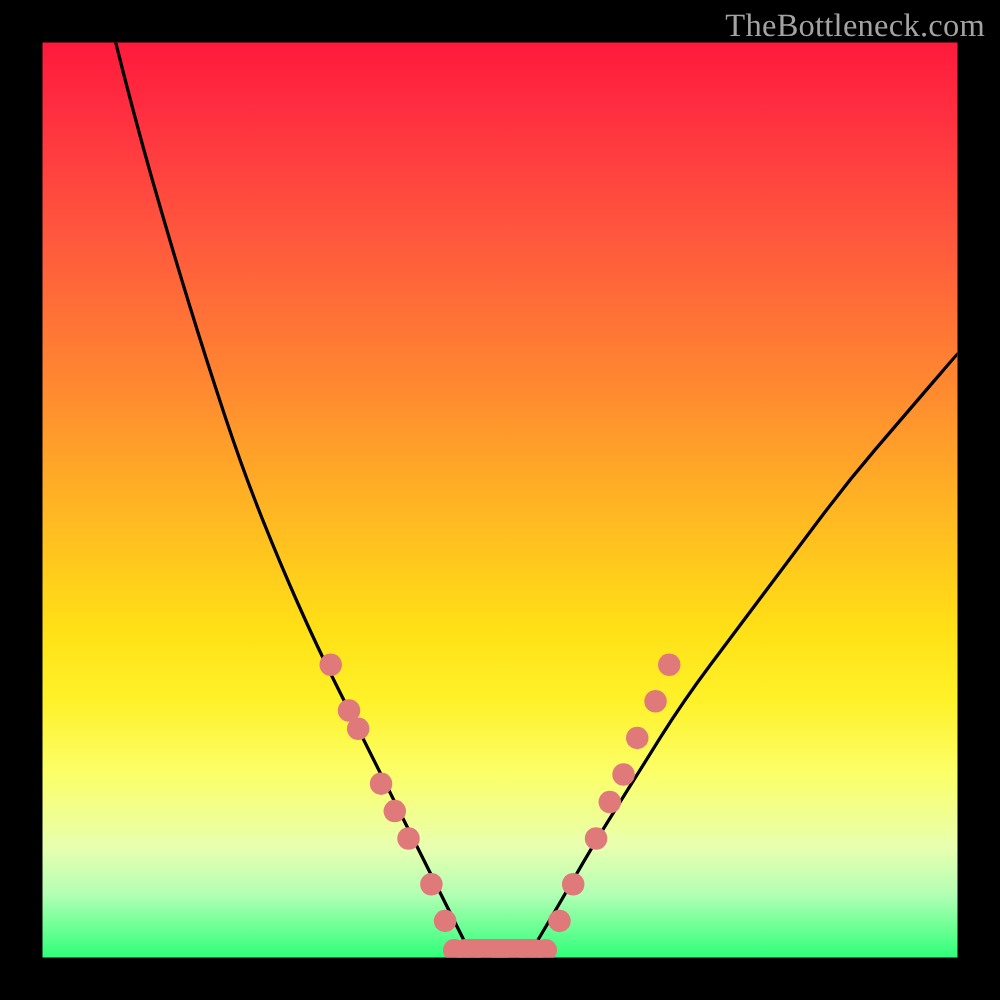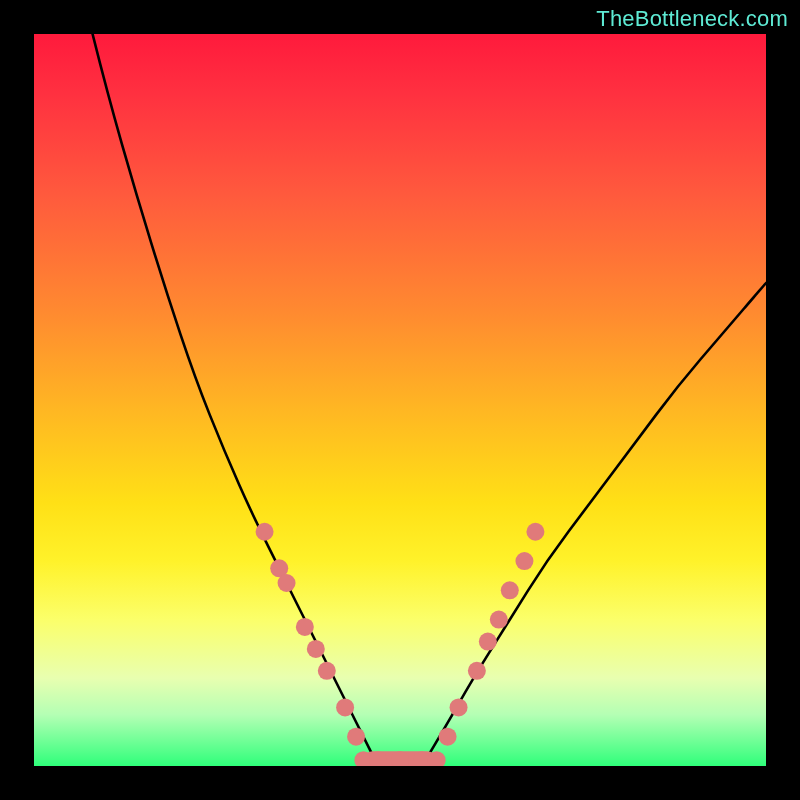--- a/index.html
+++ b/index.html
@@ -36,25 +36,26 @@
       #fff22a 72%,
       #fbff6a 80%,
       #e8ffb0 88%,
       #b4ffb4 93%,
       #2fff7a 100%);
   }
   .watermark {
     position: absolute;
     top: 6px;
     right: 12px;
-    color: #5eead4;
-    font-size: 22px;
+    color: #a3a3a3;
+    font-size: 26px;
     font-weight: 500;
     letter-spacing: 0.2px;
     user-select: none;
+    font-family: Liberation Serif, serif;
   }
   svg {
     position: absolute;
     left: 0;
     top: 0;
   }
 </style>
 </head>
 <body>
 

